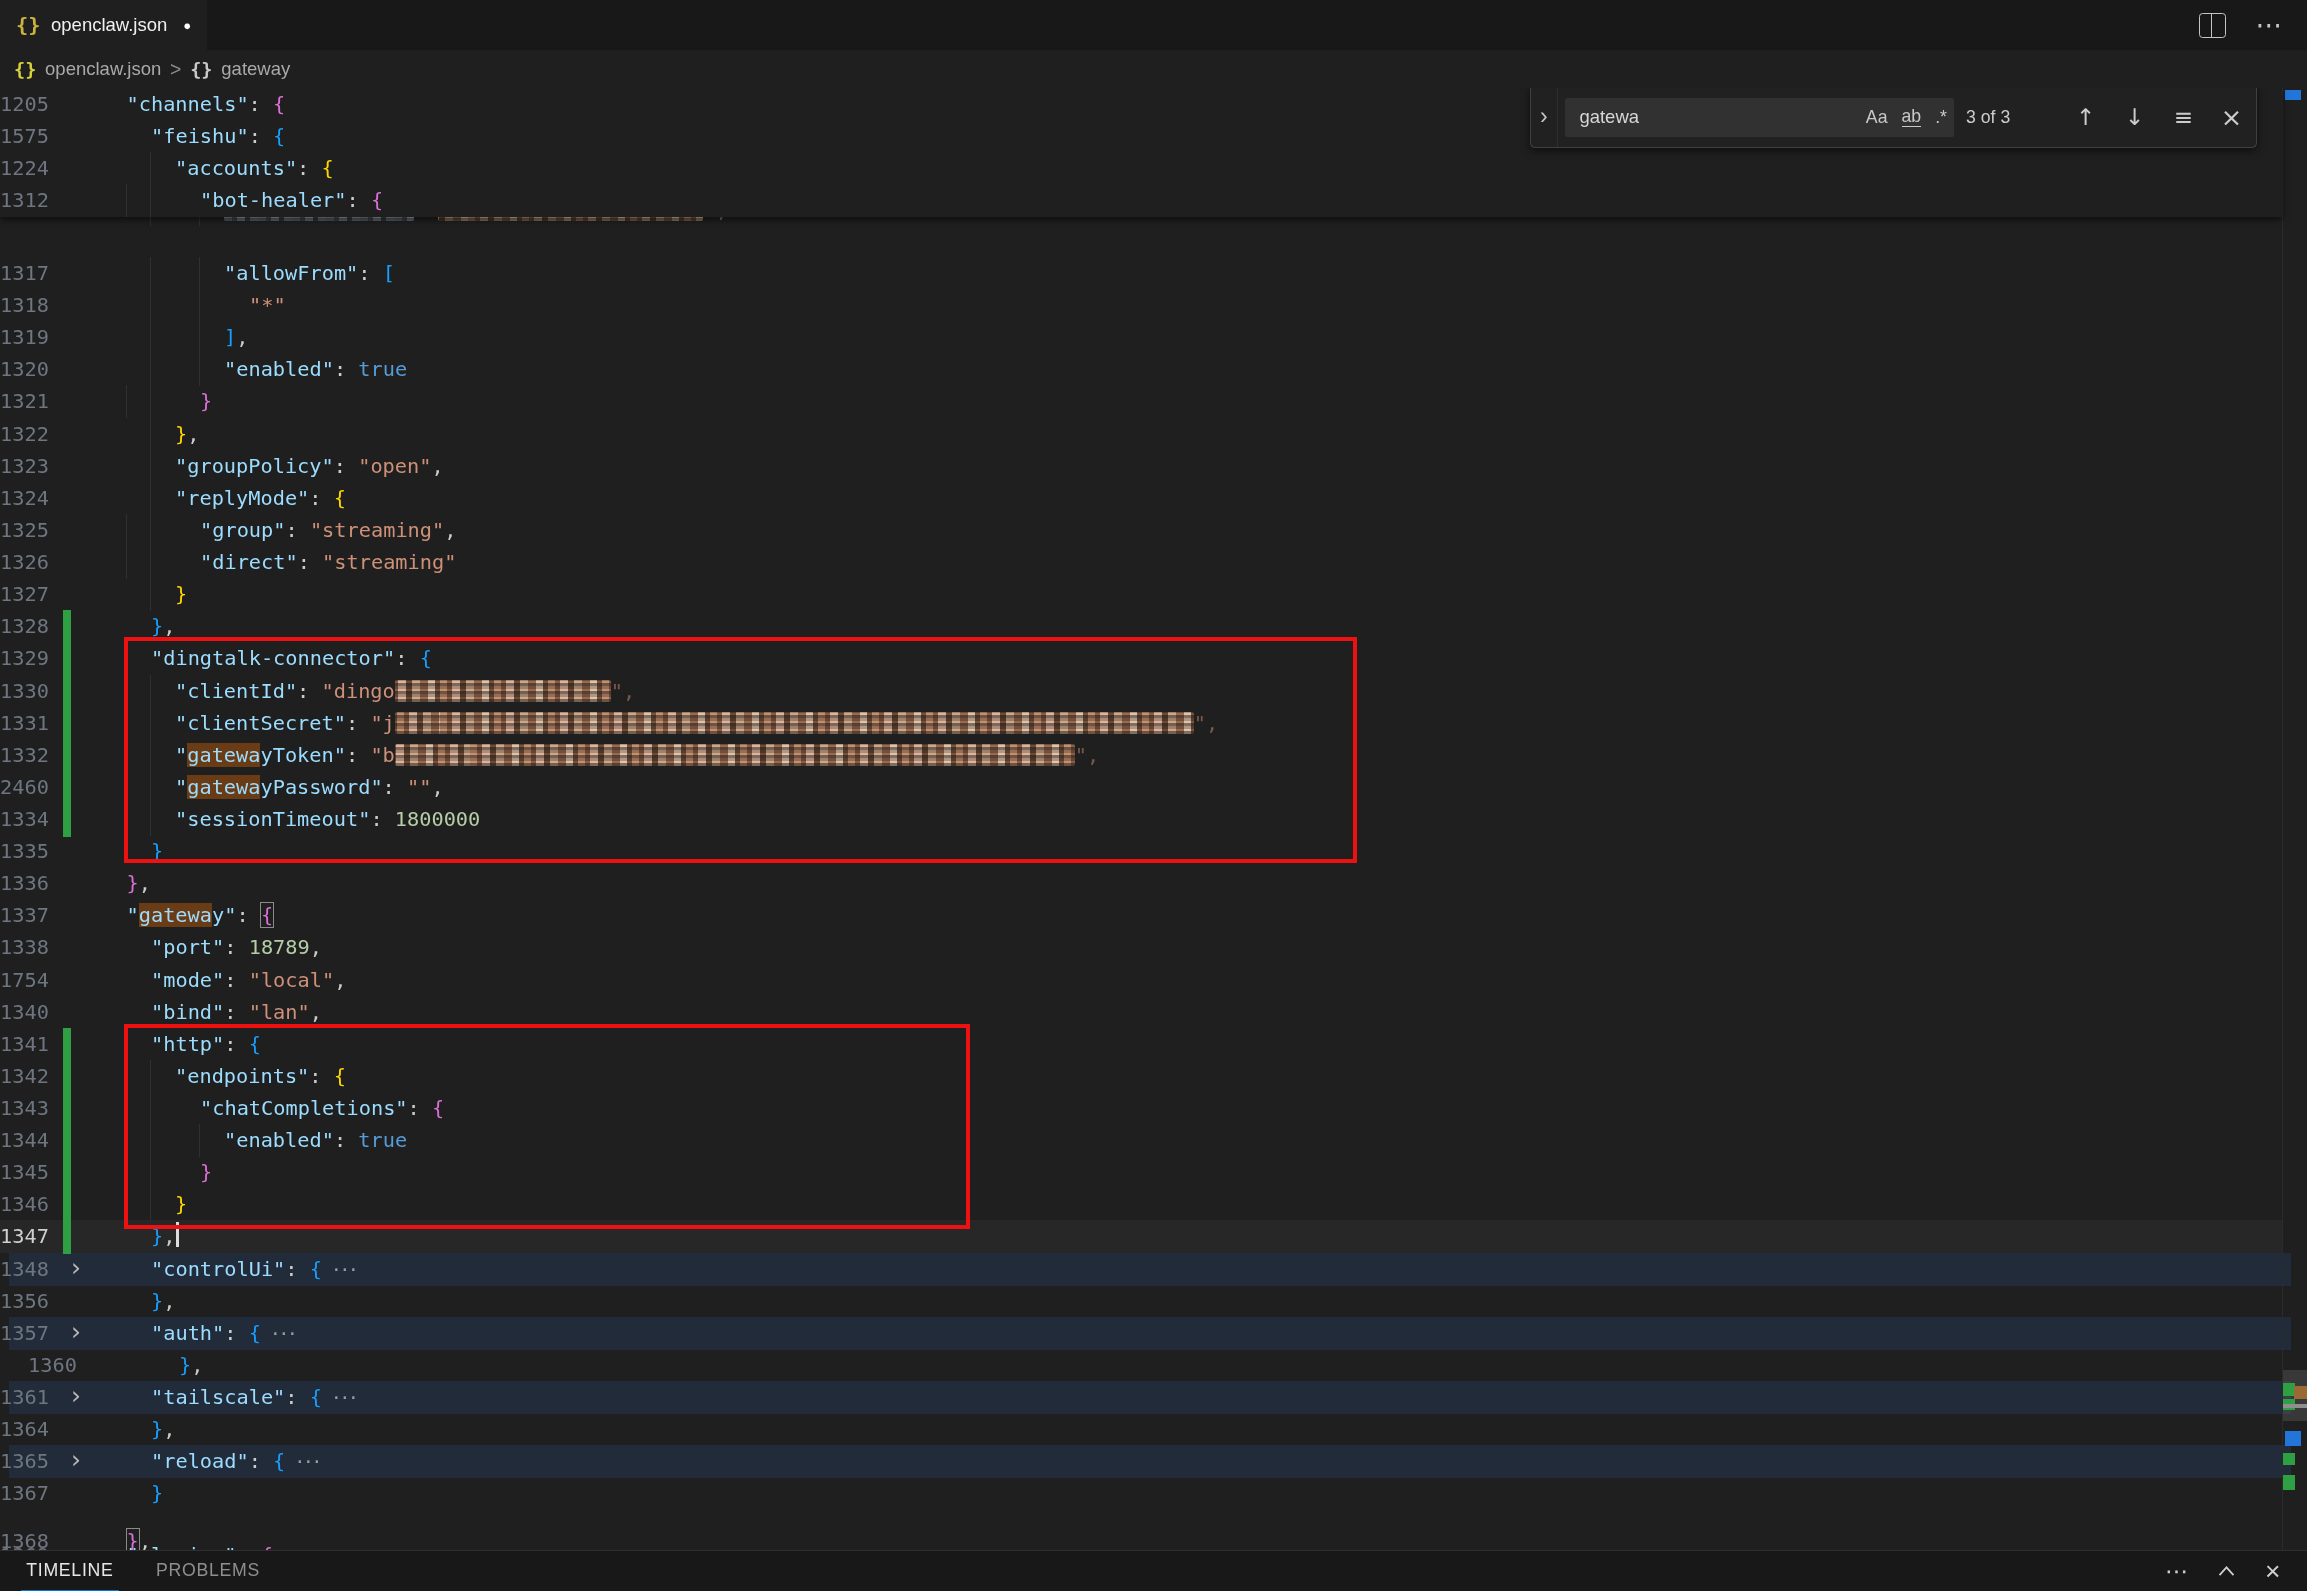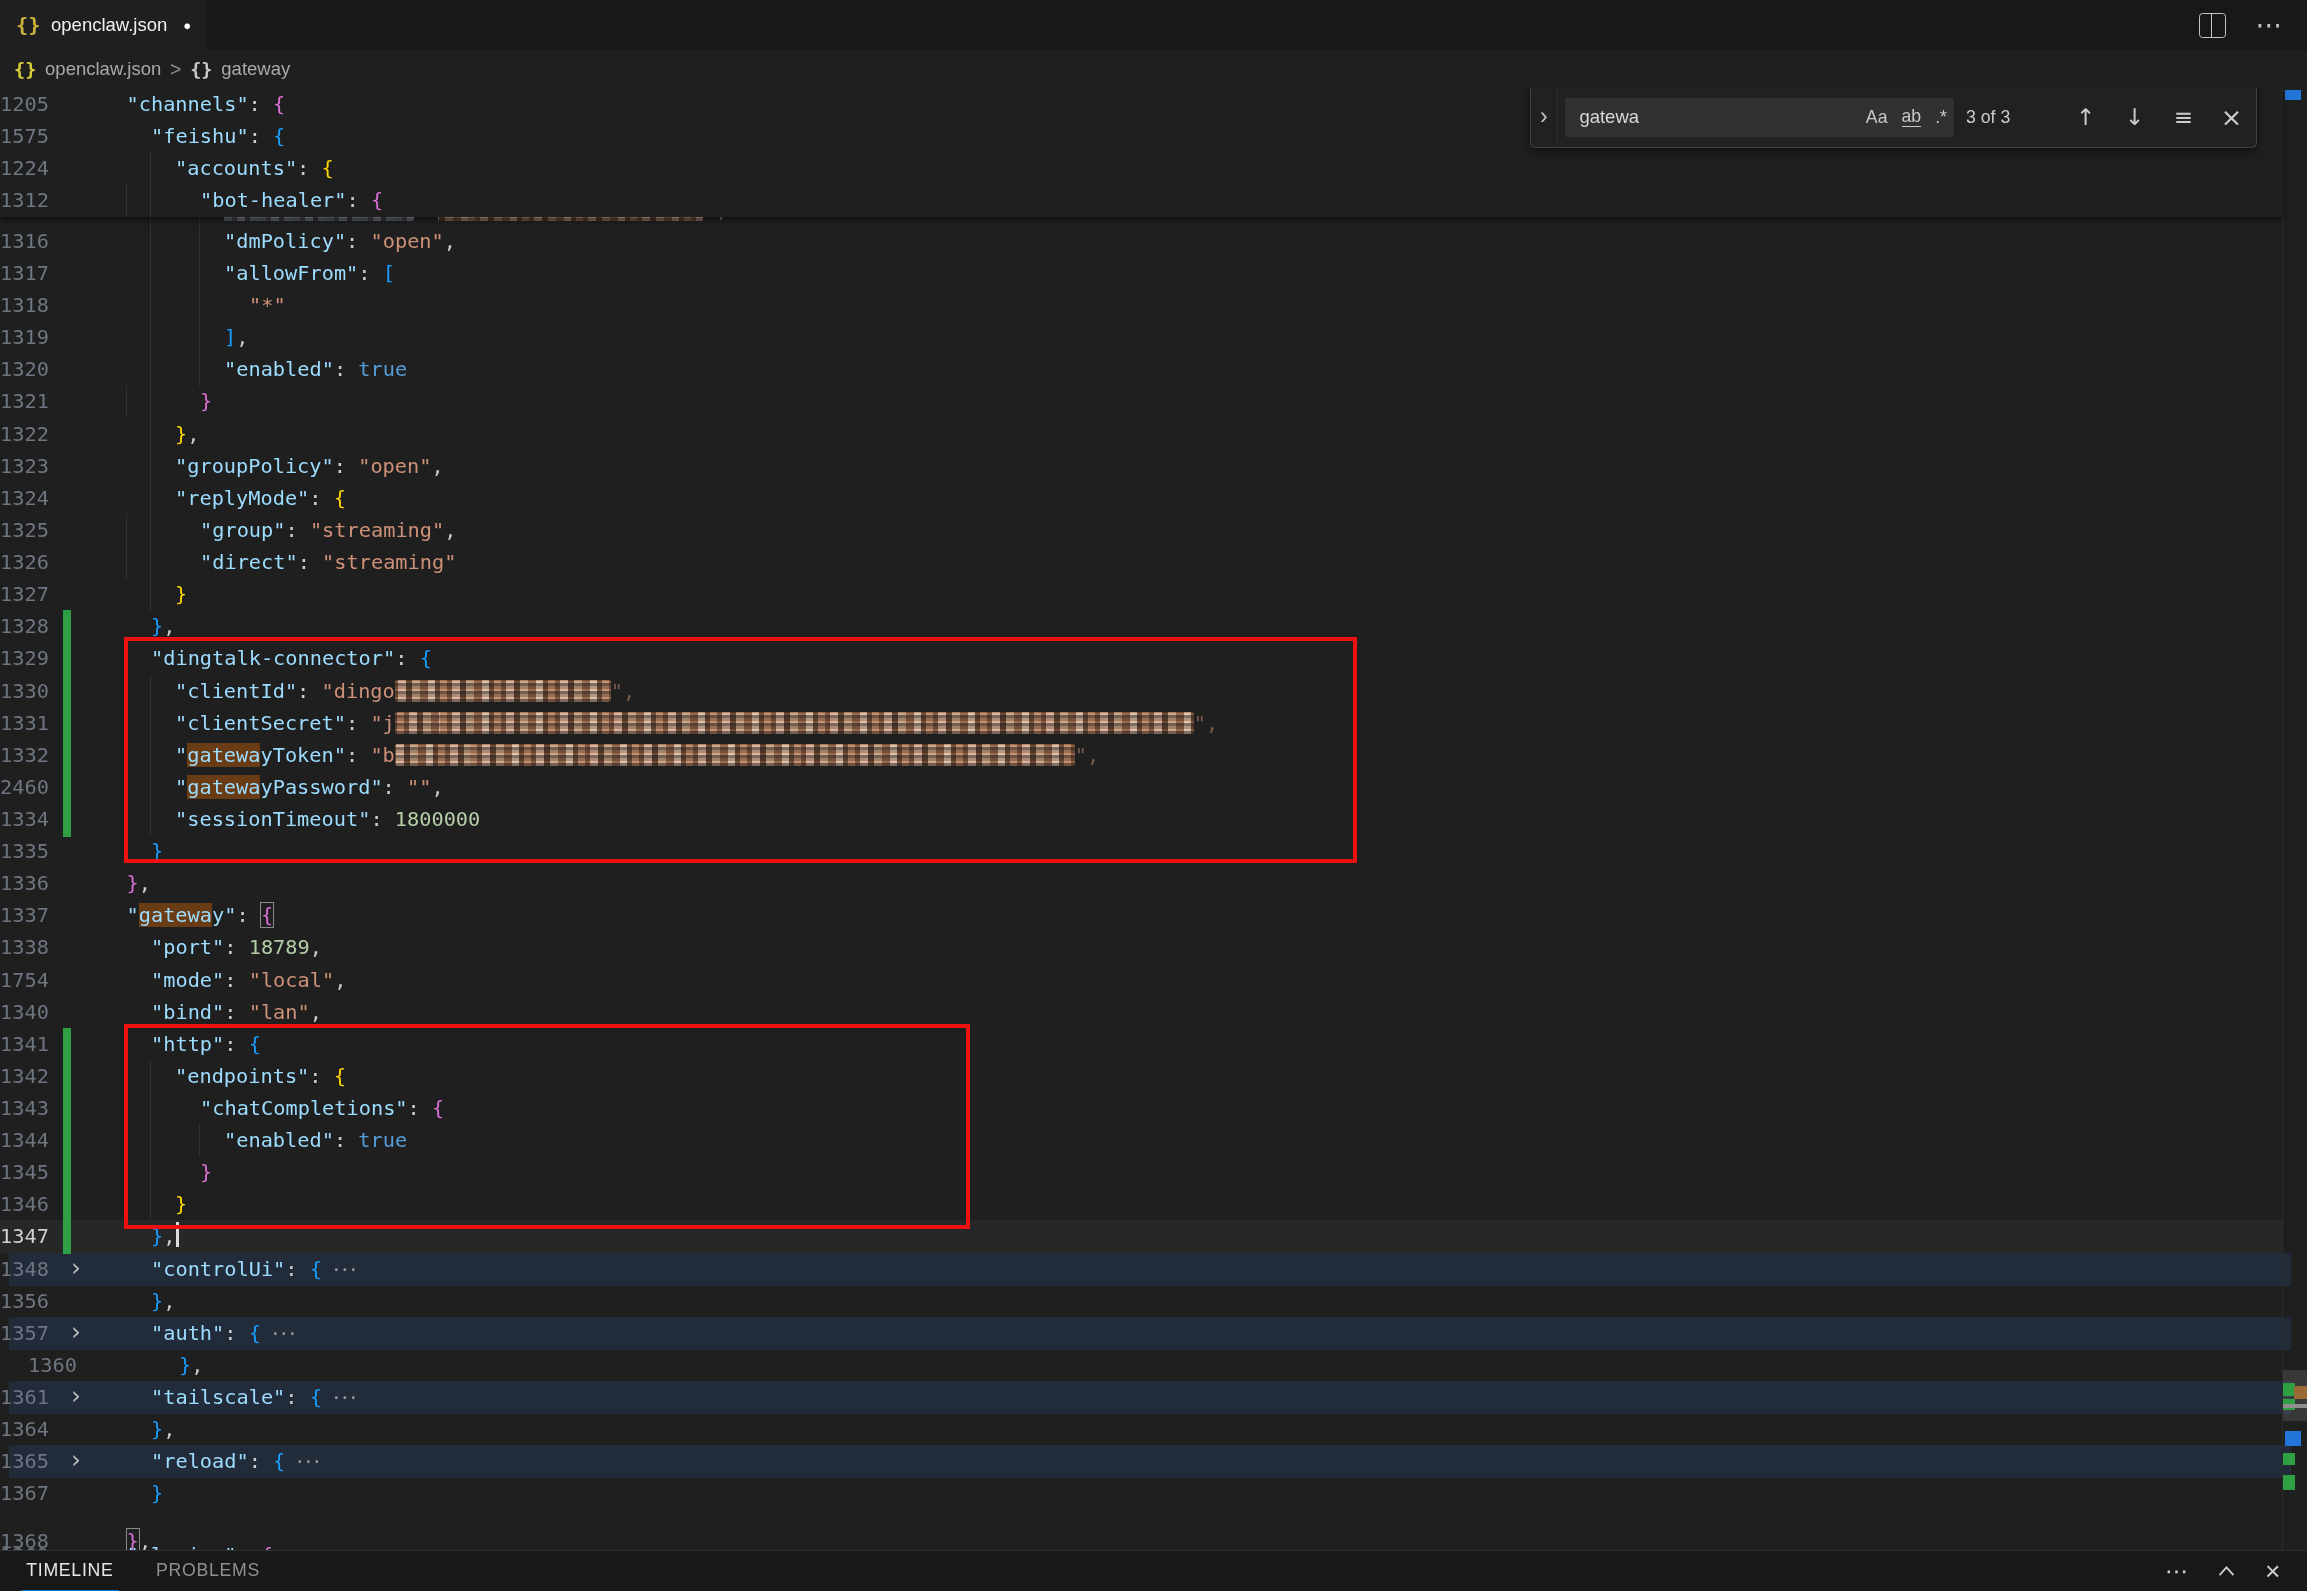--- a/index.html
+++ b/index.html
@@ -132,21 +132,20 @@
       <div class="band fold" style="top: 1165px;"></div>
       <div class="band fold" style="top: 1229px;"></div>
       <div class="band fold" style="top: 1293px;"></div>
       <div class="band fold" style="top: 1357px;"></div>
     </div>
   <div id="rects">
       <div class="rect" style="left: 124px; top: 549px; width: 1233px; height: 226px;"></div>
       <div class="rect" style="left: 124px; top: 936px; width: 846px; height: 205px;"></div>
     </div>
   <div id="rows">
-      <div class="row" style="top: 137px;"><span class="ln">1316</span><span class="guides" style="width: 100px;"></span><span class="code" style="padding-left: 122px;"><span class="k">"dmPolicy"</span><span class="p">: </span><span class="s">"open"</span><span class="p">,</span></span></div>
       <div class="row" style="top: 169px;"><span class="ln">1317</span><span class="guides" style="width: 100px;"></span><span class="code" style="padding-left: 122px;"><span class="k">"allowFrom"</span><span class="p">: </span><span class="l5">[</span></span></div>
       <div class="row" style="top: 201px;"><span class="ln">1318</span><span class="guides" style="width: 124px;"></span><span class="code" style="padding-left: 147px;"><span class="s">"*"</span></span></div>
       <div class="row" style="top: 233px;"><span class="ln">1319</span><span class="guides" style="width: 100px;"></span><span class="code" style="padding-left: 122px;"><span class="l5">]</span><span class="p">,</span></span></div>
       <div class="row" style="top: 265px;"><span class="ln">1320</span><span class="guides" style="width: 100px;"></span><span class="code" style="padding-left: 122px;"><span class="k">"enabled"</span><span class="p">: </span><span class="b">true</span></span></div>
       <div class="row" style="top: 297px;"><span class="ln">1321</span><span class="guides" style="width: 75px;"></span><span class="code" style="padding-left: 98px;"><span class="l4">}</span></span></div>
       <div class="row" style="top: 330px;"><span class="ln">1322</span><span class="guides" style="width: 51px;"></span><span class="code" style="padding-left: 73px;"><span class="l3">}</span><span class="p">,</span></span></div>
       <div class="row" style="top: 362px;"><span class="ln">1323</span><span class="guides" style="width: 51px;"></span><span class="code" style="padding-left: 73px;"><span class="k">"groupPolicy"</span><span class="p">: </span><span class="s">"open"</span><span class="p">,</span></span></div>
       <div class="row" style="top: 394px;"><span class="ln">1324</span><span class="guides" style="width: 51px;"></span><span class="code" style="padding-left: 73px;"><span class="k">"replyMode"</span><span class="p">: </span><span class="l3">{</span></span></div>
       <div class="row" style="top: 426px;"><span class="ln">1325</span><span class="guides" style="width: 75px;"></span><span class="code" style="padding-left: 98px;"><span class="k">"group"</span><span class="p">: </span><span class="s">"streaming"</span><span class="p">,</span></span></div>
       <div class="row" style="top: 458px;"><span class="ln">1326</span><span class="guides" style="width: 75px;"></span><span class="code" style="padding-left: 98px;"><span class="k">"direct"</span><span class="p">: </span><span class="s">"streaming"</span></span></div>

